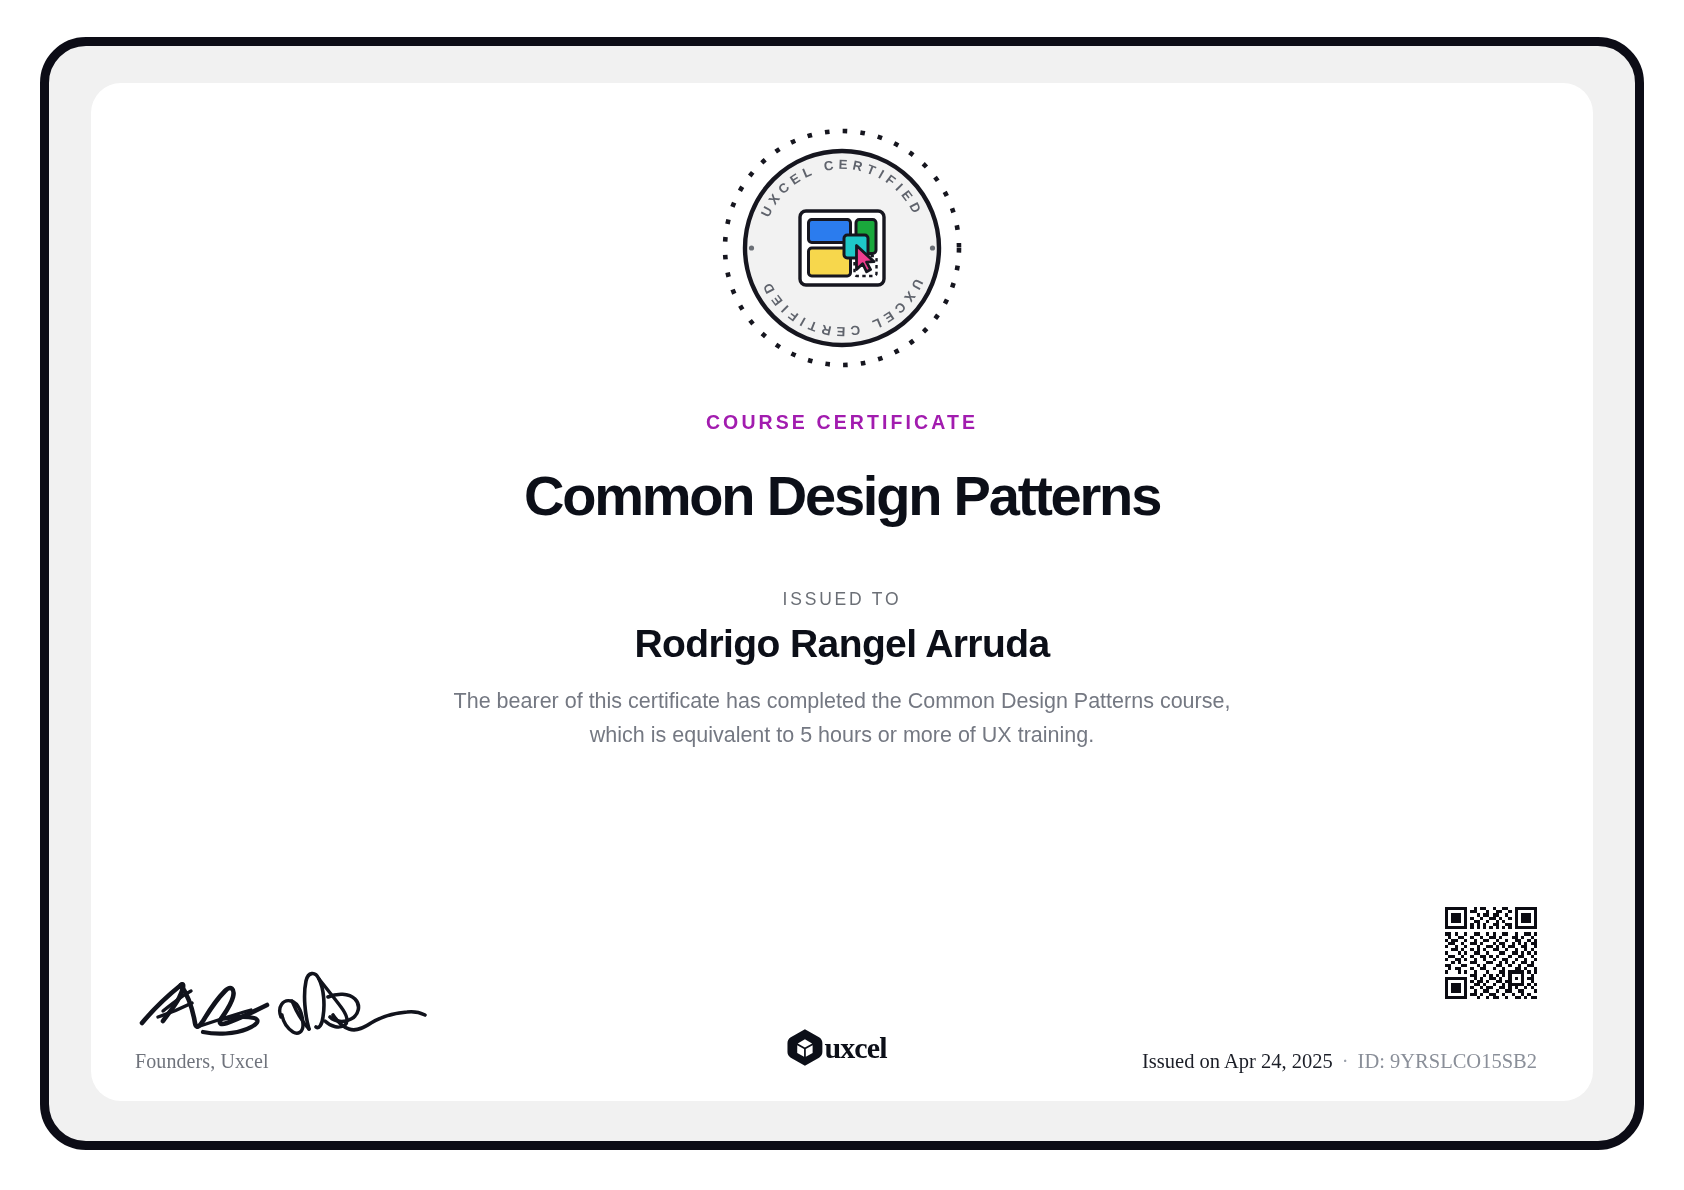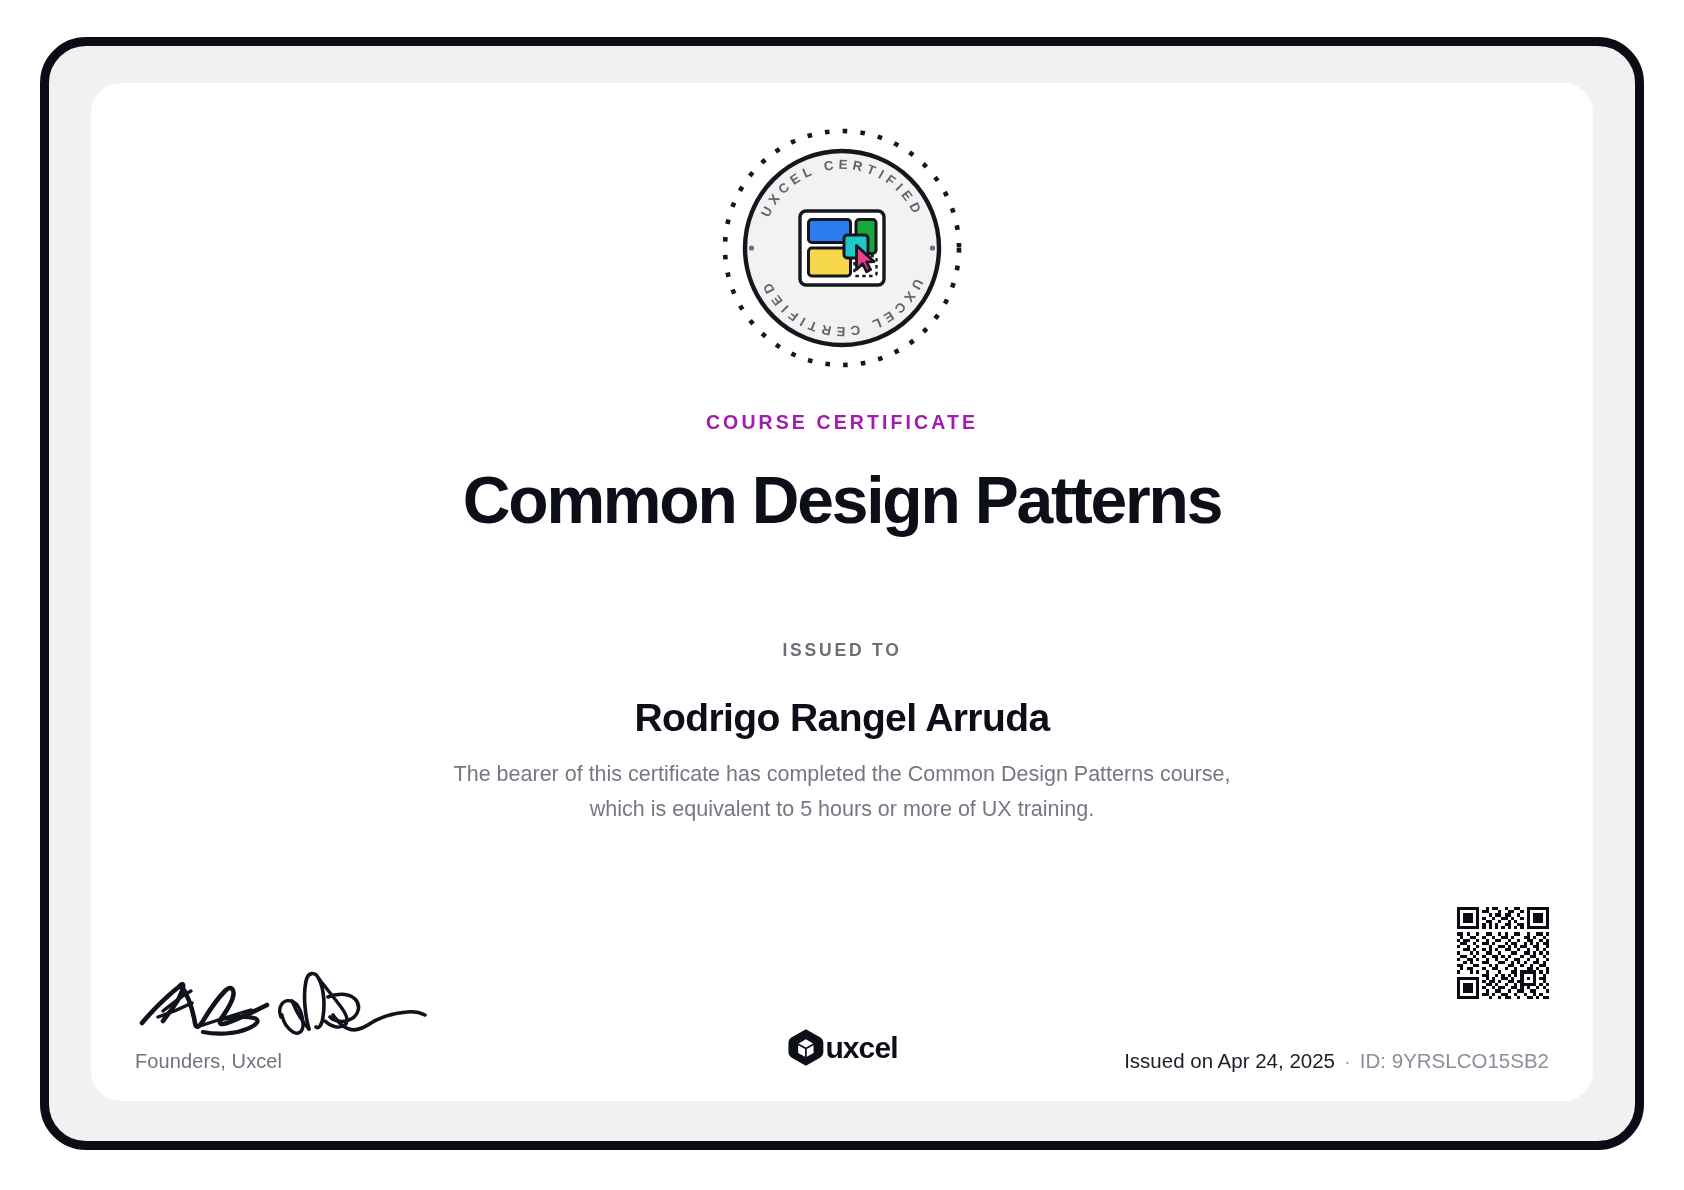--- a/index.html
+++ b/index.html
@@ -67,42 +67,42 @@
     font-weight: 700;
     letter-spacing: 3.1px;
     color: #a21caf;
     text-transform: uppercase;
     text-align: center;
     line-height: 1;
   }
 
   .cert-title {
     margin-top: 34px;
-    font-size: 66px;
+    font-size: 56px;
     font-weight: 700;
     letter-spacing: -2.2px;
     color: #0c0f18;
     text-align: center;
     line-height: 1.02;
     white-space: nowrap;
   }
 
   .issued-label {
-    margin-top: 64px;
+    margin-top: 30px;
     font-size: 17.5px;
-    font-weight: 700;
+    font-weight: 400;
     letter-spacing: 2.8px;
     color: #6b6f76;
     text-transform: uppercase;
     text-align: center;
     line-height: 1;
   }
 
   .recipient {
-    margin-top: 37px;
+    margin-top: 14px;
     font-size: 39px;
     font-weight: 700;
     letter-spacing: -0.6px;
     color: #0c0f18;
     text-align: center;
     line-height: 1.1;
   }
 
   .blurb {
     margin-top: 18px;
@@ -111,23 +111,24 @@
     color: #747882;
     text-align: center;
     line-height: 1.62;
     max-width: 790px;
   }
 
   
   .footer {
     position: absolute;
     left: 44px;
-    right: 44px;
+    right: 56px;
     bottom: 30px;
     height: 190px;
+    font-family: Liberation Serif, serif;
   }
 
   .sig-block {
     position: absolute;
     left: 0;
     bottom: 0;
     width: 430px;
   }
   .sig-art {
     display: block;

